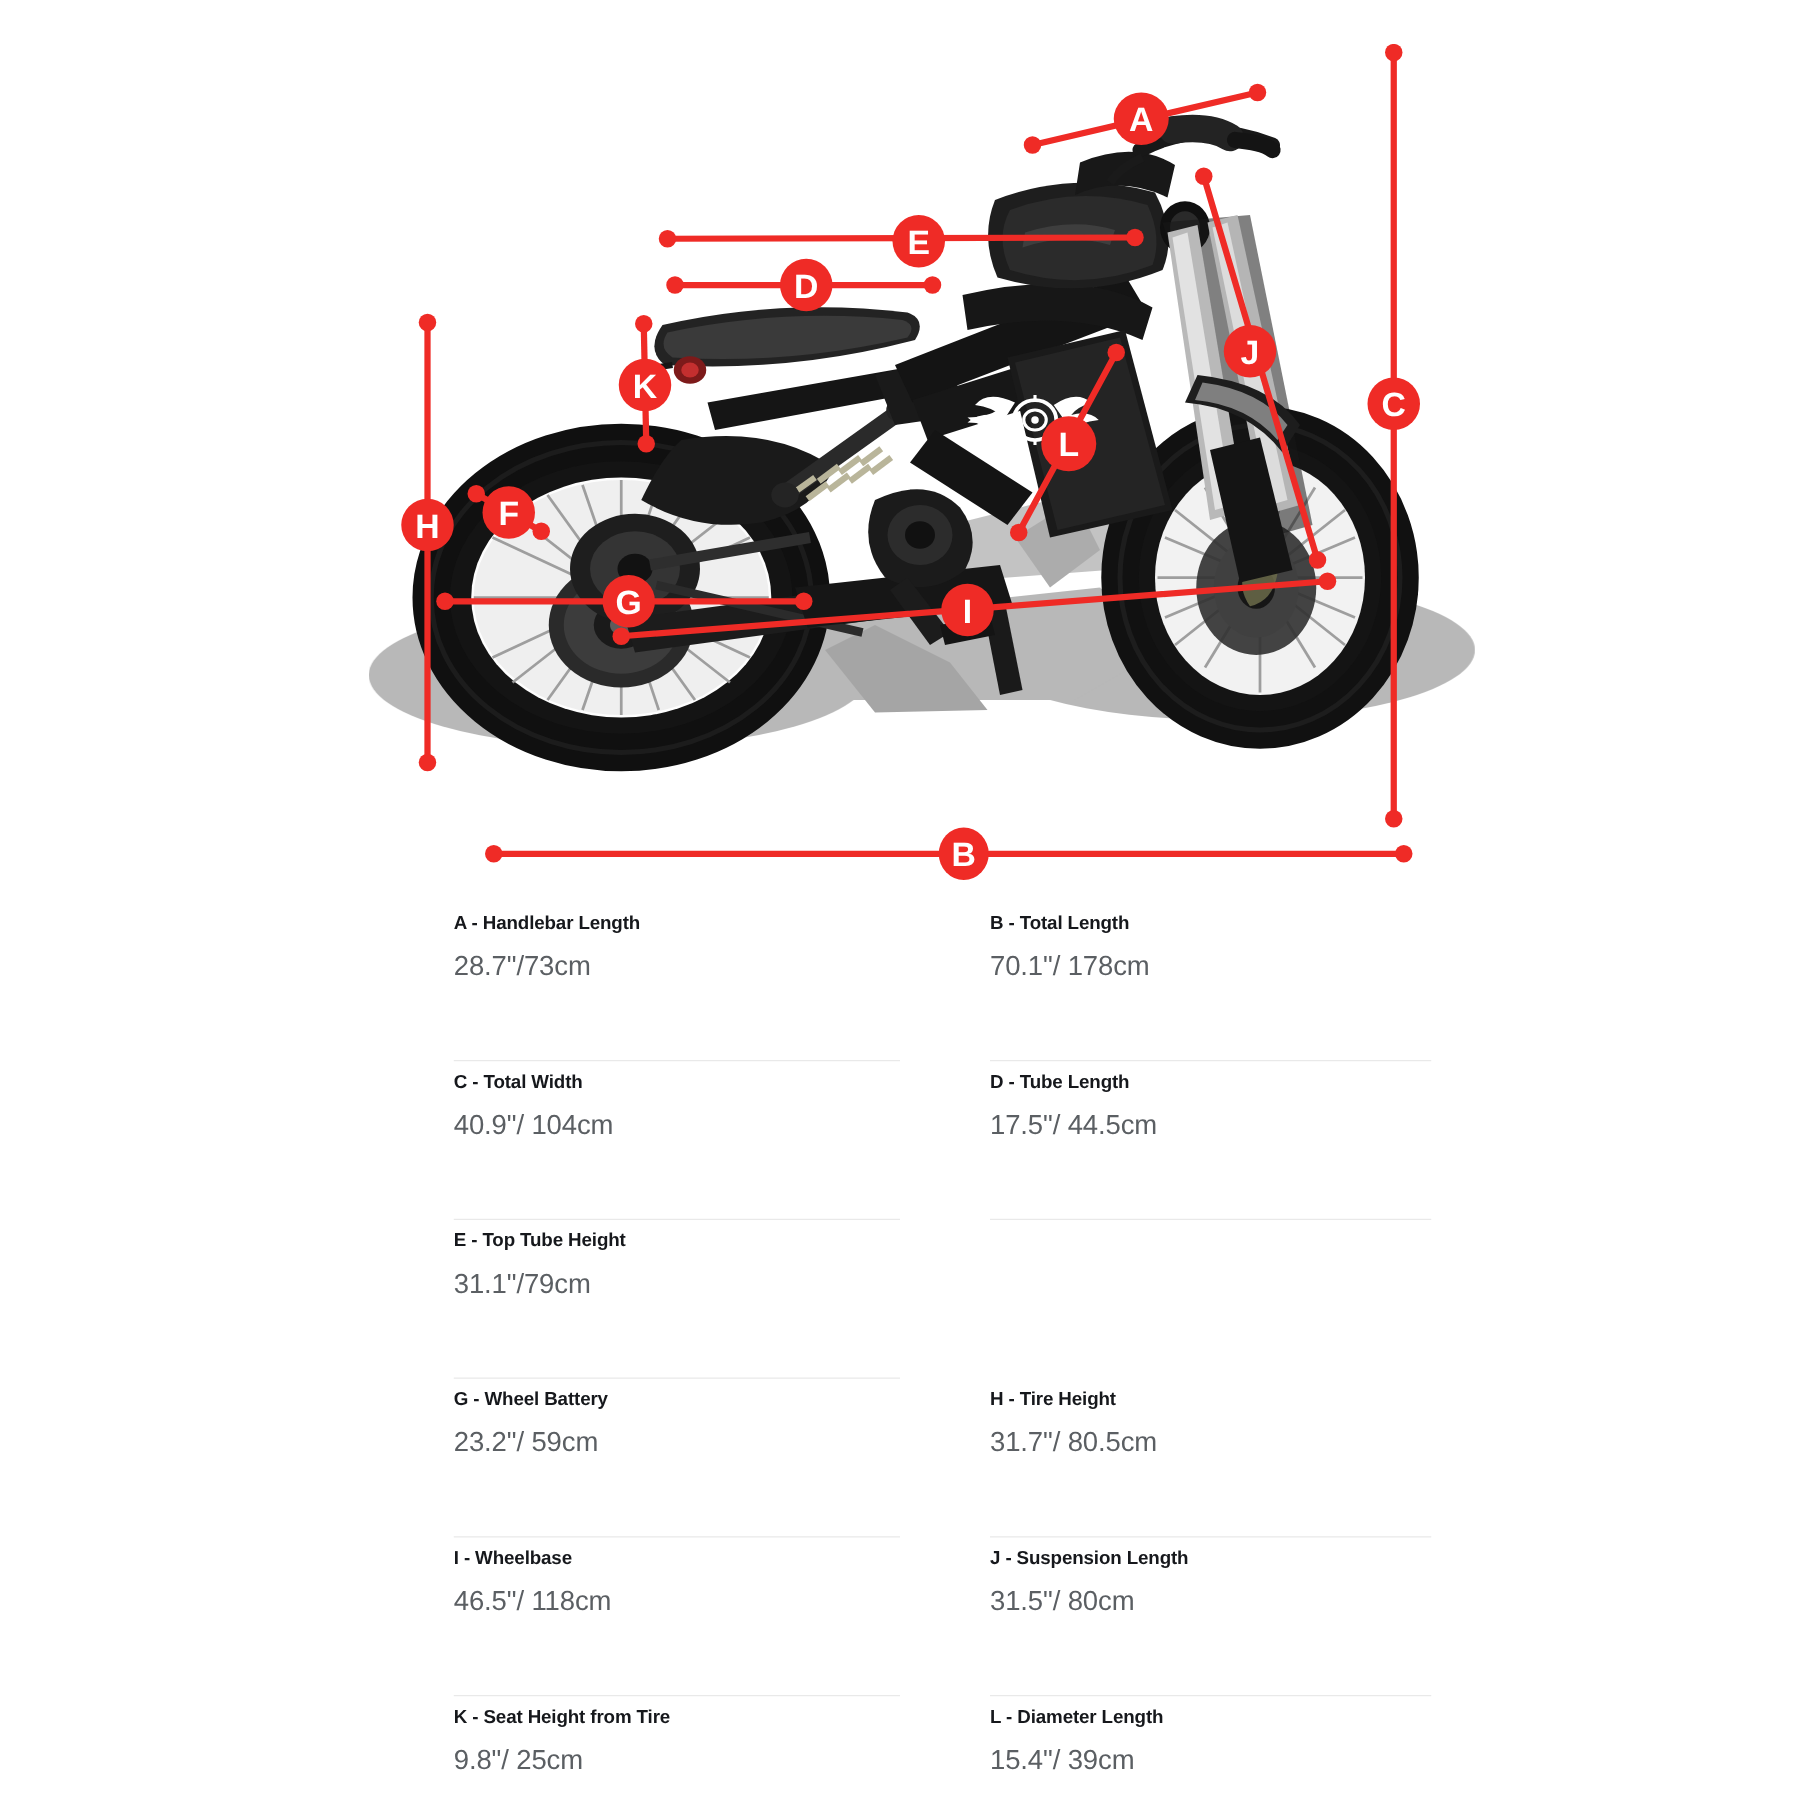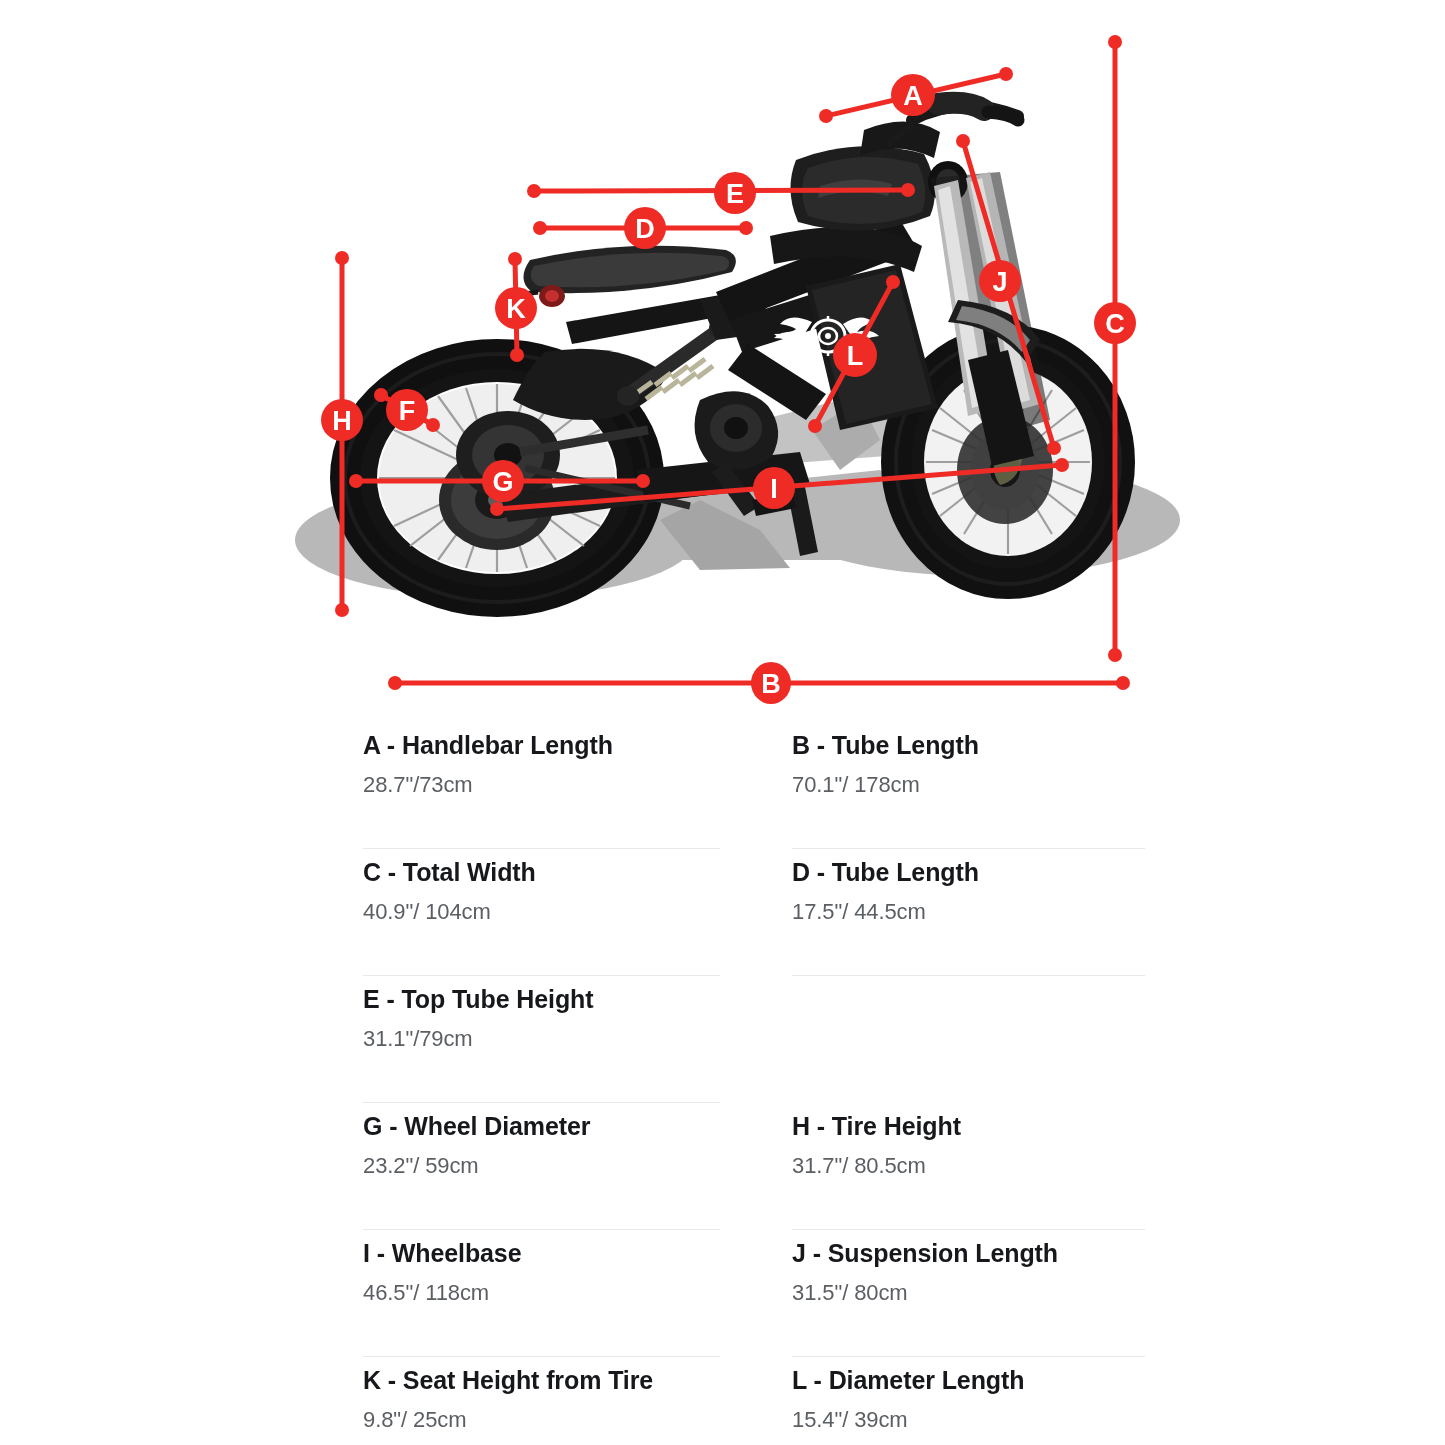--- a/index.html
+++ b/index.html
@@ -58,21 +58,21 @@
     bottom: 0;
     height: 1px;
     background: #e9e9e9;
   }
   .spec-cell.right.has-rule::after {
     left: 38px;
     right: 0;
   }
 
   .spec-label {
-    font-size: 25px;
+    font-size: 15px;
     font-weight: bold;
     color: #16181c;
     letter-spacing: -0.1px;
     line-height: 1.2;
     white-space: nowrap;
   }
 
   .spec-value {
     margin-top: 12px;
     font-size: 22px;
@@ -388,21 +388,21 @@
   </div>
 
   <div id="spec-table">
 
     <div class="spec-row">
       <div class="spec-cell left has-rule">
         <div class="spec-label">A - Handlebar Length</div>
         <div class="spec-value">28.7"/73cm</div>
       </div>
       <div class="spec-cell right has-rule">
-        <div class="spec-label">B - Tube Length</div>
+        <div class="spec-label">B - Total Length</div>
         <div class="spec-value">70.1"/ 178cm</div>
       </div>
     </div>
 
     <div class="spec-row">
       <div class="spec-cell left has-rule">
         <div class="spec-label">C - Total Width</div>
         <div class="spec-value">40.9"/ 104cm</div>
       </div>
       <div class="spec-cell right has-rule">
@@ -413,21 +413,21 @@
 
     <div class="spec-row">
       <div class="spec-cell left has-rule">
         <div class="spec-label">E - Top Tube Height</div>
         <div class="spec-value">31.1"/79cm</div>
       </div>
     </div>
 
     <div class="spec-row">
       <div class="spec-cell left has-rule">
-        <div class="spec-label">G - Wheel Diameter</div>
+        <div class="spec-label">G - Wheel Battery</div>
         <div class="spec-value">23.2"/ 59cm</div>
       </div>
       <div class="spec-cell right has-rule">
         <div class="spec-label">H - Tire Height</div>
         <div class="spec-value">31.7"/ 80.5cm</div>
       </div>
     </div>
 
     <div class="spec-row">
       <div class="spec-cell left has-rule">

